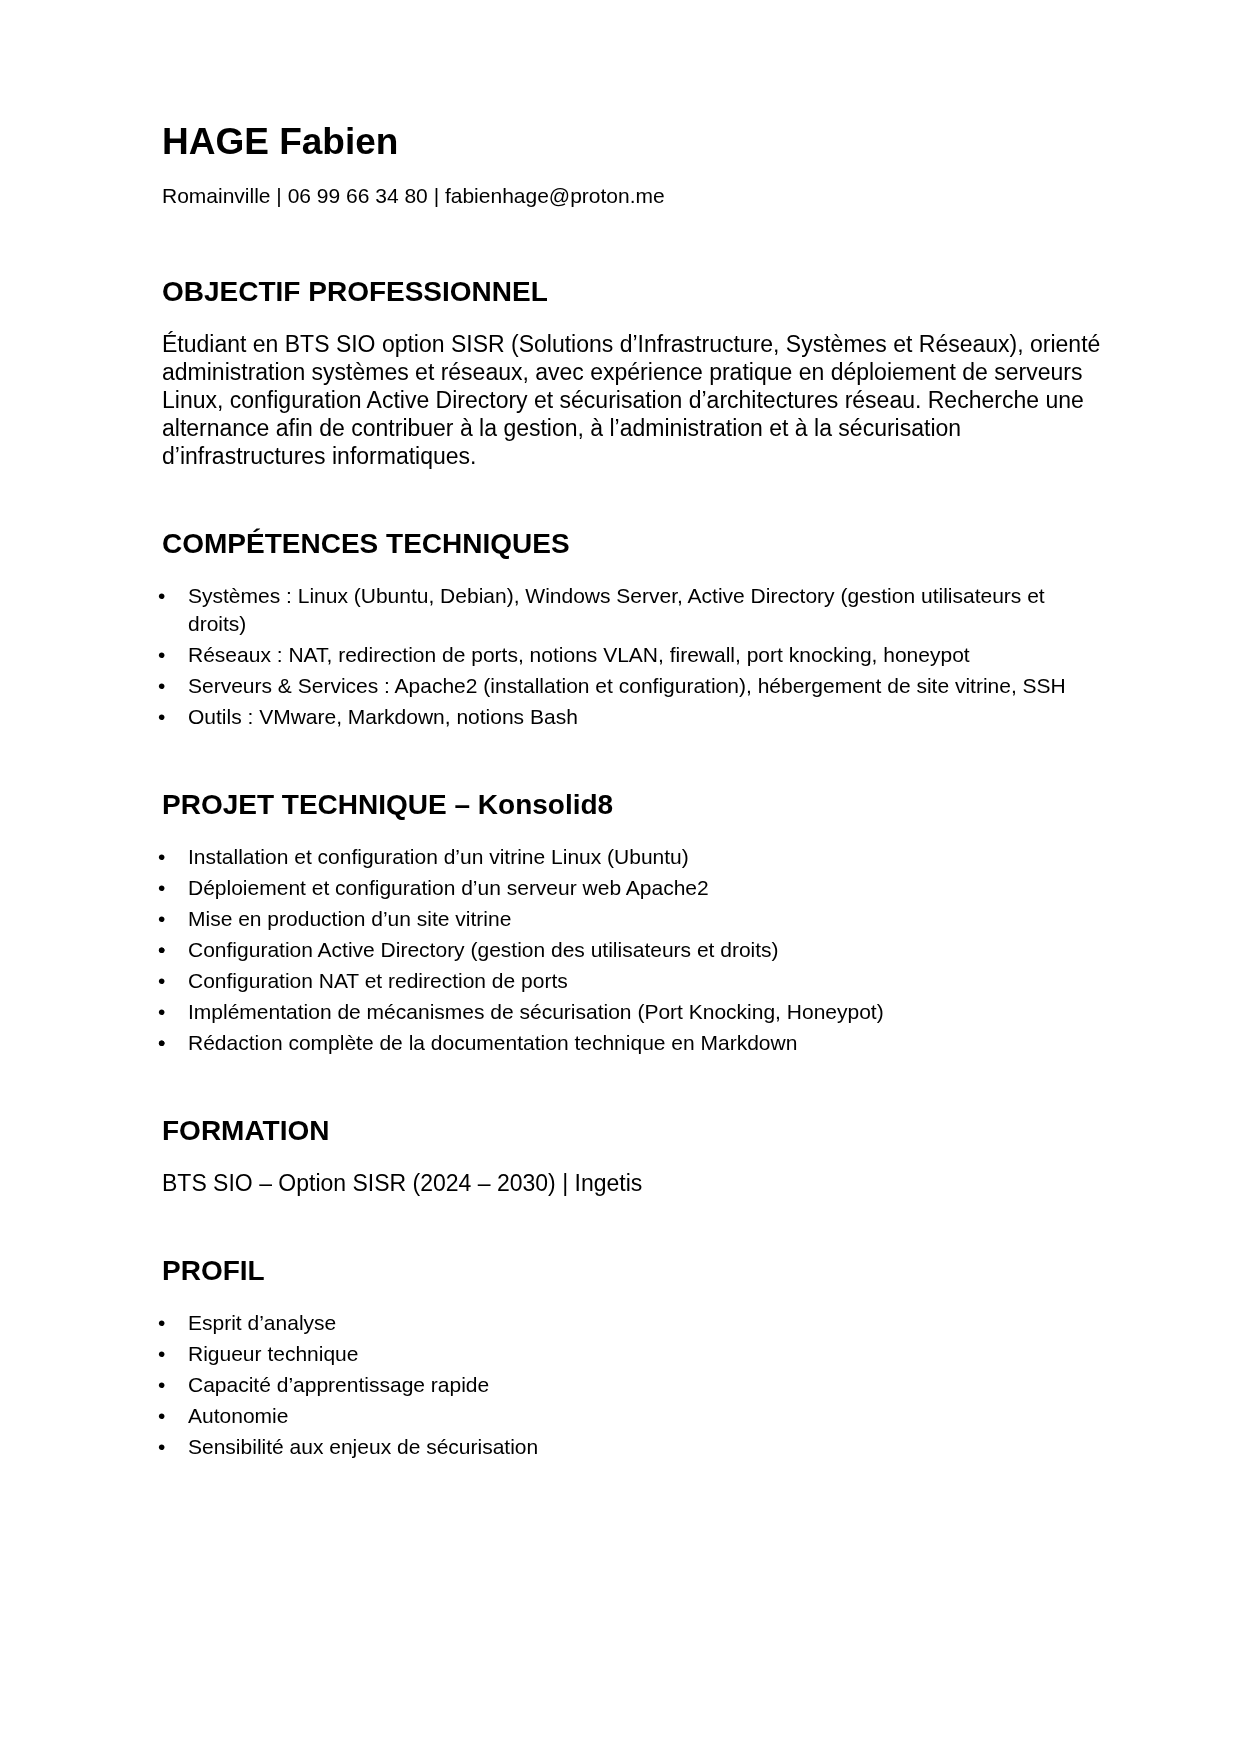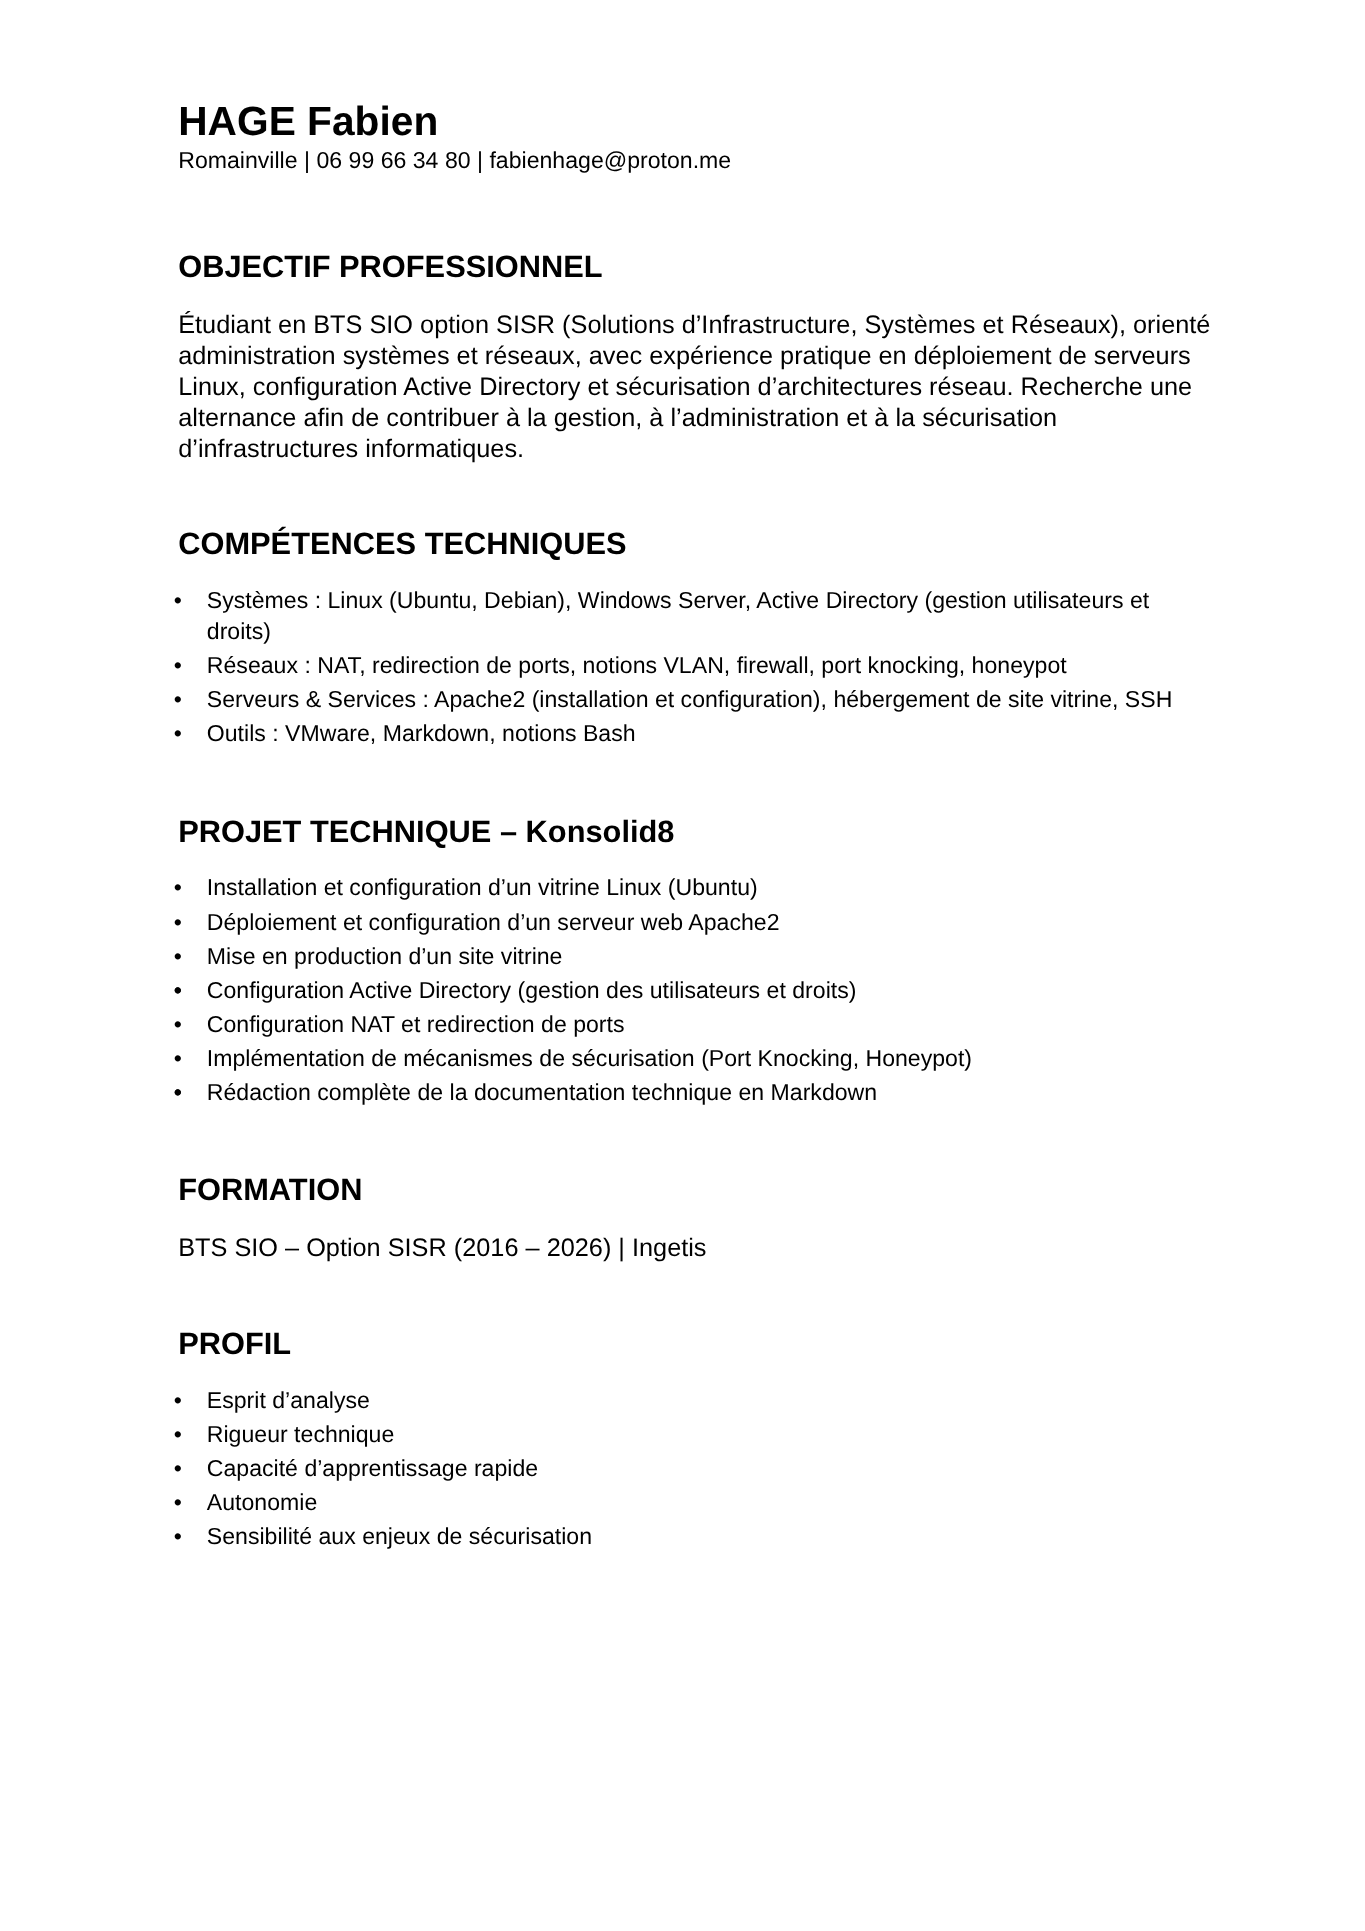--- a/index.html
+++ b/index.html
@@ -9,32 +9,33 @@
   }
   .page {
     position: relative;
     width: 1241px;
     height: 1755px;
     box-sizing: border-box;
     margin: 0 auto;
     background: #ffffff;
     color: #000000;
     font-family: "Liberation Sans", "DejaVu Sans", sans-serif;
-    padding: 89px 139px 0 162px;
+    padding: 120px 139px 0 162px;
     overflow: hidden;
   }
   h1.doc-title {
     font-size: 37px;
     line-height: 44px;
     font-weight: bold;
     margin: 0;
   }
   .contact-line {
     font-size: 21px;
     line-height: 28px;
+    margin-top: 18px;
   }
   .section { margin-top: 56px; }
   .section.first { margin-top: 64px; }
   h2.section-title {
     font-size: 28px;
     line-height: 36px;
     font-weight: bold;
     margin: 0;
   }
   .para {
@@ -132,21 +133,21 @@
       </li>
         <li>
         <span class="bullet">•</span>
         <span class="li-text">Rédaction complète de la documentation technique en Markdown</span>
       </li>
       </ul>
   </div>
 
   <div class="section">
     <h2 class="section-title">FORMATION</h2>
-    <p class="para">BTS SIO – Option SISR (2016 – 2026) | Ingetis</p>
+    <p class="para">BTS SIO – Option SISR (2024 – 2030) | Ingetis</p>
   </div>
 
   <div class="section">
     <h2 class="section-title">PROFIL</h2>
     <ul class="blist">
         <li>
         <span class="bullet">•</span>
         <span class="li-text">Esprit d’analyse</span>
       </li>
         <li>

